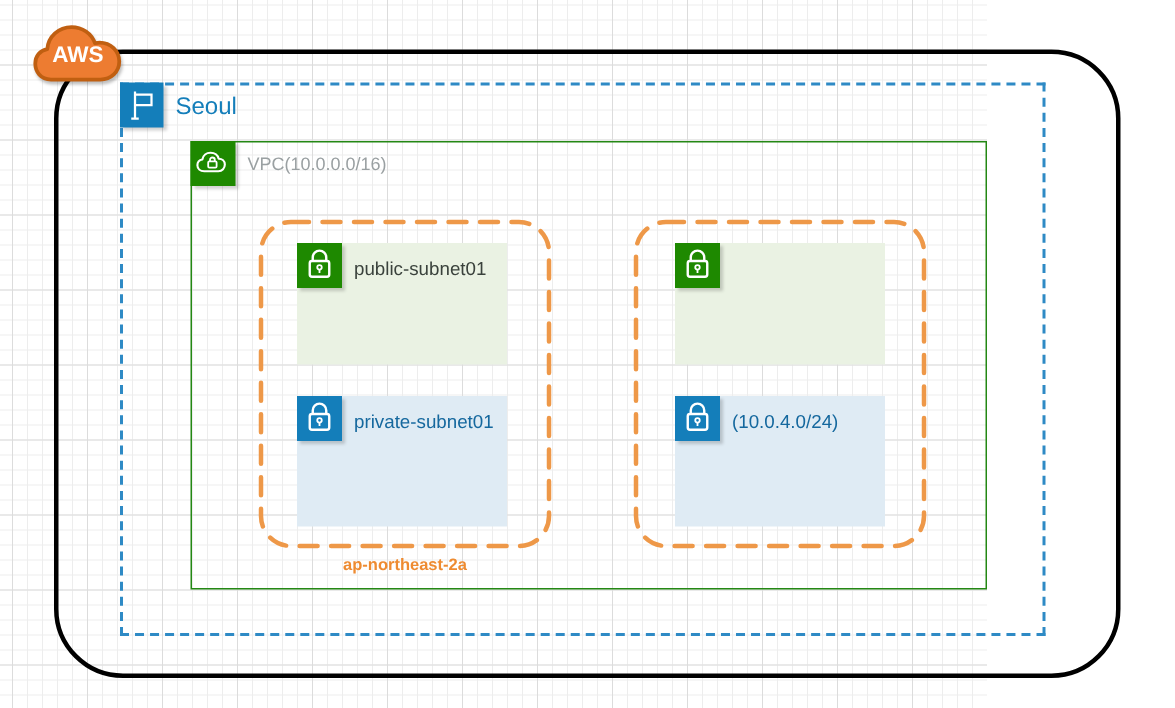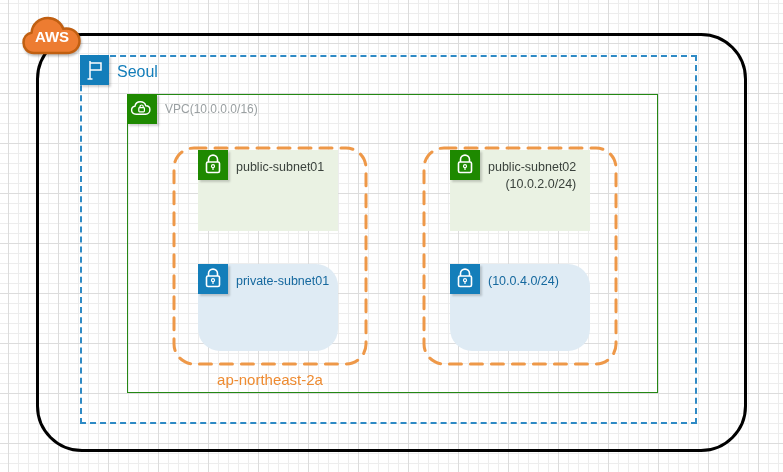--- a/index.html
+++ b/index.html
@@ -3,21 +3,21 @@
 <meta charset="utf-8">
 <style>
   html, body {
     margin: 0; padding: 0;
     width: 783px; height: 472px;
     font-family: "Liberation Sans", sans-serif;
     overflow: hidden;
   }
   .canvas {
     position: relative;
-    width: 783px; height: 472px;
+    width: 658px; height: 472px;
     background-color: #ffffff;
     background-image:
       linear-gradient(to right,  #dcdcdc 1px, transparent 1px),
       linear-gradient(to bottom, #dcdcdc 1px, transparent 1px),
       linear-gradient(to right,  #ededed 1px, transparent 1px),
       linear-gradient(to bottom, #ededed 1px, transparent 1px);
     background-size: 50px 50px, 50px 50px, 10px 10px, 10px 10px;
     background-position: 8px 0, 0 43px, 8px 0, 0 3px;
   }
   .abs { position: absolute; }
@@ -92,38 +92,39 @@
 
   
   .az-box { width: 196px; height: 220px; top: 146px; }
   .az-1 { left: 172px; }
   .az-2 { left: 422px; }
   .az-label {
     top: 371px;
     width: 196px;
     text-align: center;
     color: #ee8b31;
-    font-size: 15px;
-    z-index: 3;
+    font-size: 11px;
+    z-index: 3;
+    font-weight: bold;
   }
   .az-1-label { left: 172px; }
   .az-2-label { left: 422px; }
 
   
   .subnet {
     width: 140px;
     box-sizing: border-box;
     z-index: 2;
   }
   .subnet.public  { height: 81px; background: #eaf2e3; }
   .subnet.private { height: 87px; background: #dfebf4; }
   .sn-1 { left: 198px; }
   .sn-2 { left: 450px; }
-  .sn-top { top: 150px; text-align: right; }
-  .sn-bot { top: 264px; border-radius: 22px; }
+  .sn-top { top: 162px; }
+  .sn-bot { top: 264px; }
 
   .subnet-icon {
     position: absolute;
     left: 0; top: 0;
     width: 30px; height: 30px;
     box-shadow: 2px 2px 2px rgba(0,0,0,0.18);
   }
   .subnet-icon.green { background: #1E8900; }
   .subnet-icon.blue  { background: #147EBA; }
 
@@ -229,24 +230,20 @@
     <div class="subnet-icon green">
       <svg width="30" height="30" viewBox="0 0 30 30">
         <g fill="none" stroke="#ffffff" stroke-width="1.6">
           <path d="M10.5 12 V9.6 a4.5 4.5 0 0 1 9 0 V12"></path>
           <rect x="8.5" y="12" width="13" height="10.5" rx="1.5"></rect>
           <circle cx="15" cy="16.2" r="1.5" stroke-width="1.2"></circle>
           <path d="M15 17.7 V20" stroke-width="1.2"></path>
         </g>
       </svg>
     </div>
-    <div class="subnet-label public">
-      <div>public-subnet02</div>
-      <div>(10.0.2.0/24)</div>
-    </div>
   </div>
 
   <div class="abs subnet private sn-2 sn-bot">
     <div class="subnet-icon blue">
       <svg width="30" height="30" viewBox="0 0 30 30">
         <g fill="none" stroke="#ffffff" stroke-width="1.6">
           <path d="M10.5 12 V9.6 a4.5 4.5 0 0 1 9 0 V12"></path>
           <rect x="8.5" y="12" width="13" height="10.5" rx="1.5"></rect>
           <circle cx="15" cy="16.2" r="1.5" stroke-width="1.2"></circle>
           <path d="M15 17.7 V20" stroke-width="1.2"></path>

